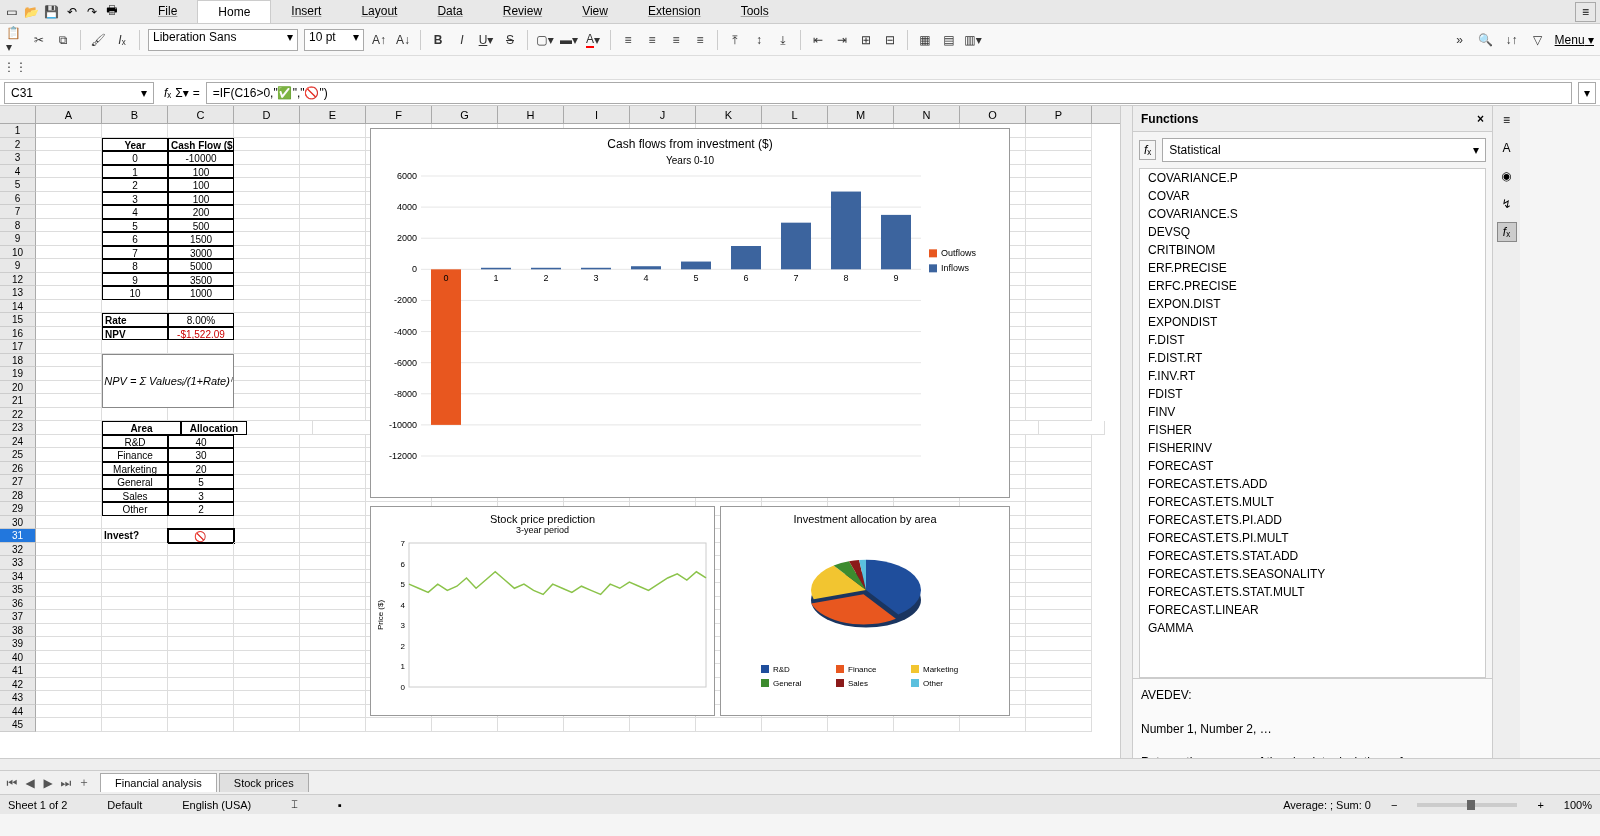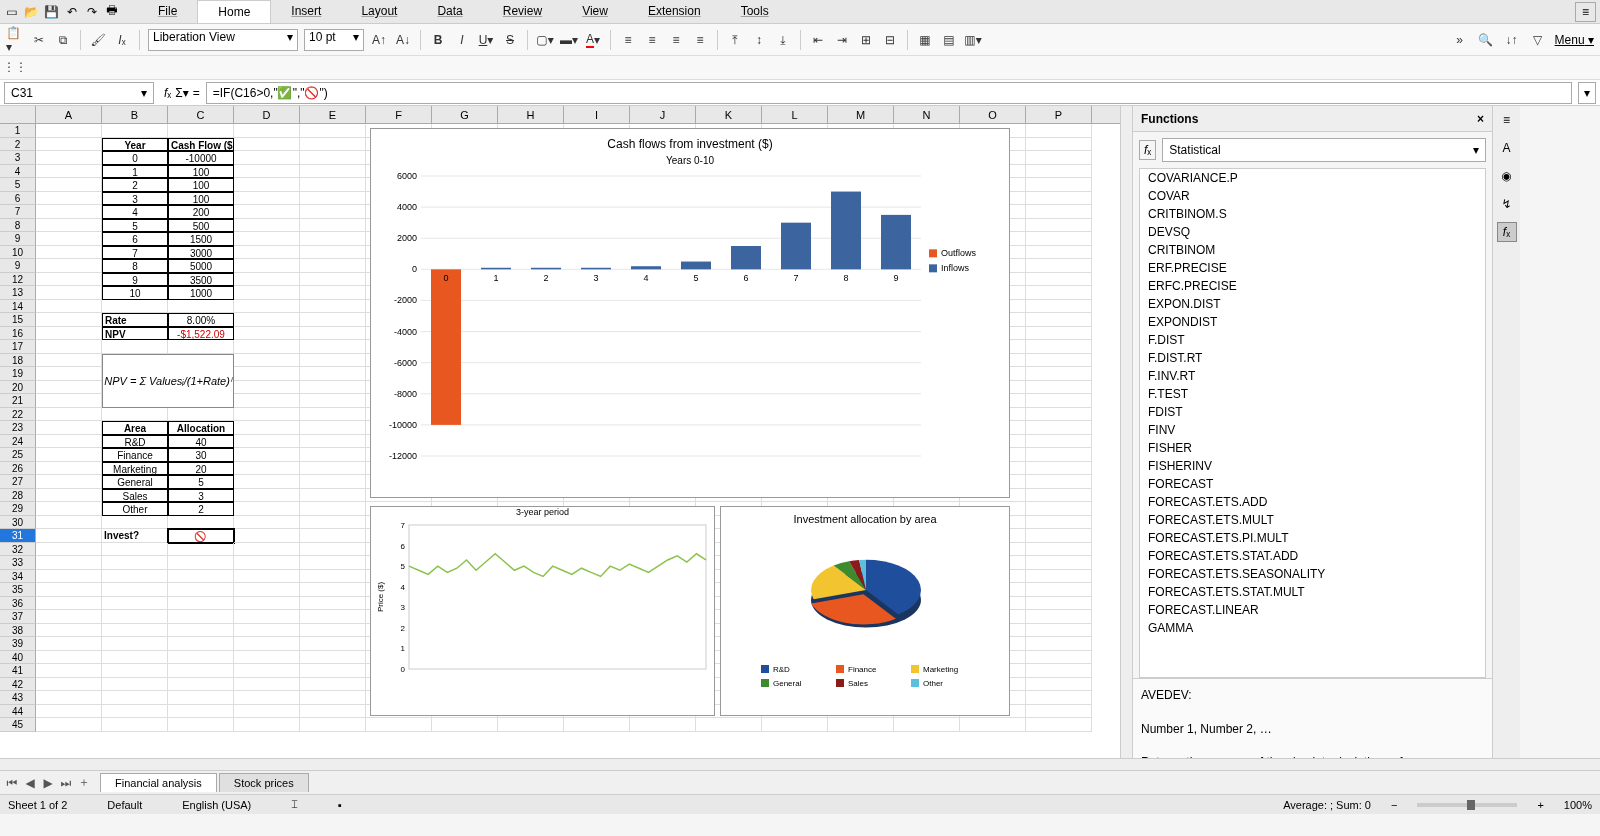--- a/index.html
+++ b/index.html
@@ -98,21 +98,21 @@
 </div>
 
 <div class="toolbar">
   <span class="tb-btn">📋▾</span>
   <span class="tb-btn">✂</span>
   <span class="tb-btn">⧉</span>
   <div class="sep"></div>
   <span class="tb-btn">🖌</span>
   <span class="tb-btn"><i>I</i>ₓ</span>
   <div class="sep"></div>
-  <div class="font-select"><span>Liberation View</span> <span style="float:right">▾</span></div>
+  <div class="font-select"><span>Liberation Sans</span> <span style="float:right">▾</span></div>
   <div class="size-select"><span>10 pt</span> <span style="float:right">▾</span></div>
   <span class="tb-btn">A↑</span>
   <span class="tb-btn">A↓</span>
   <div class="sep"></div>
   <span class="tb-btn">
       <b>B</b>
     </span>
   <span class="tb-btn">
       <i>I</i>
     </span>
@@ -607,21 +607,21 @@
           <div class="cell" style="width: 66px;"></div>
           <div class="cell" style="width: 66px;"></div>
           <div class="cell" style="width: 66px;"></div>
           <div class="cell" style="width: 66px;"></div>
           <div class="cell" style="width: 66px;"></div>
           <div class="cell" style="width: 66px;"></div>
         </div>
         <div class="row">
           <div class="row-h">23</div>
           <div class="cell" style="width: 66px;"></div>
-          <div class="cell bold center bord" style="width: 66px;">Area</div>
+          <div class="cell bold center bord" style="width: 79px;">Area</div>
           <div class="cell bold center bord" style="width: 66px;">Allocation</div>
           <div class="cell" style="width: 66px;"></div>
           <div class="cell" style="width: 66px;"></div>
           <div class="cell" style="width: 66px;"></div>
           <div class="cell" style="width: 66px;"></div>
           <div class="cell" style="width: 66px;"></div>
           <div class="cell" style="width: 66px;"></div>
           <div class="cell" style="width: 66px;"></div>
           <div class="cell" style="width: 66px;"></div>
           <div class="cell" style="width: 66px;"></div>
@@ -1095,20 +1095,21 @@
           <rect x="510" y="48.888888888888886" width="30" height="54.44444444444446" fill="#3c649e"></rect>
           <text x="525" y="115.33333333333334" font-size="9" text-anchor="middle">9</text>
           <rect x="558" y="83.33333333333334" width="8" height="8" fill="#e8571f"></rect>
           <text x="570" y="90.33333333333334" font-size="9">Outflows</text>
           <rect x="558" y="98.33333333333334" width="8" height="8" fill="#3c649e"></rect>
           <text x="570" y="105.33333333333334" font-size="9">Inflows</text>
         </svg>
     </div>
 
     <div class="chart-embed" style="left:370px; top:400px; width:345px; height:210px;">
+      <div style="text-align:center; padding-top:6px; font-size:11px">Stock price prediction</div>
       <div style="text-align:center; font-size:9px">3-year period</div>
       <svg width="345" height="170" id="line-chart">
           <text x="34" y="155" font-size="8" text-anchor="end">0</text>
           <text x="34" y="134.42857142857144" font-size="8" text-anchor="end">1</text>
           <text x="34" y="113.85714285714286" font-size="8" text-anchor="end">2</text>
           <text x="34" y="93.28571428571429" font-size="8" text-anchor="end">3</text>
           <text x="34" y="72.71428571428572" font-size="8" text-anchor="end">4</text>
           <text x="34" y="52.14285714285714" font-size="8" text-anchor="end">5</text>
           <text x="34" y="31.571428571428584" font-size="8" text-anchor="end">6</text>
           <text x="34" y="11" font-size="8" text-anchor="end">7</text>
@@ -1155,38 +1156,38 @@
     <div class="sidebar-filter">
       <span style="border:1px solid #aaa; padding:2px 4px"><i>f</i>ₓ</span>
       <div class="filter-select">
           <span>Statistical</span>
           <span>▾</span>
         </div>
     </div>
     <div class="func-list" id="func-list">
         <div class="func-item">COVARIANCE.P</div>
         <div class="func-item">COVAR</div>
-        <div class="func-item">CRITBINOM.S</div>
+        <div class="func-item">COVARIANCE.S</div>
         <div class="func-item">DEVSQ</div>
         <div class="func-item">CRITBINOM</div>
         <div class="func-item">ERF.PRECISE</div>
         <div class="func-item">ERFC.PRECISE</div>
         <div class="func-item">EXPON.DIST</div>
         <div class="func-item">EXPONDIST</div>
         <div class="func-item">F.DIST</div>
         <div class="func-item">F.DIST.RT</div>
         <div class="func-item">F.INV.RT</div>
-        <div class="func-item">F.TEST</div>
         <div class="func-item">FDIST</div>
         <div class="func-item">FINV</div>
         <div class="func-item">FISHER</div>
         <div class="func-item">FISHERINV</div>
         <div class="func-item">FORECAST</div>
         <div class="func-item">FORECAST.ETS.ADD</div>
         <div class="func-item">FORECAST.ETS.MULT</div>
+        <div class="func-item">FORECAST.ETS.PI.ADD</div>
         <div class="func-item">FORECAST.ETS.PI.MULT</div>
         <div class="func-item">FORECAST.ETS.STAT.ADD</div>
         <div class="func-item">FORECAST.ETS.SEASONALITY</div>
         <div class="func-item">FORECAST.ETS.STAT.MULT</div>
         <div class="func-item">FORECAST.LINEAR</div>
         <div class="func-item">GAMMA</div>
       </div>
     <div class="func-desc">
       <div>AVEDEV:</div><br>
       <div>Number 1, Number 2, …</div><br>

